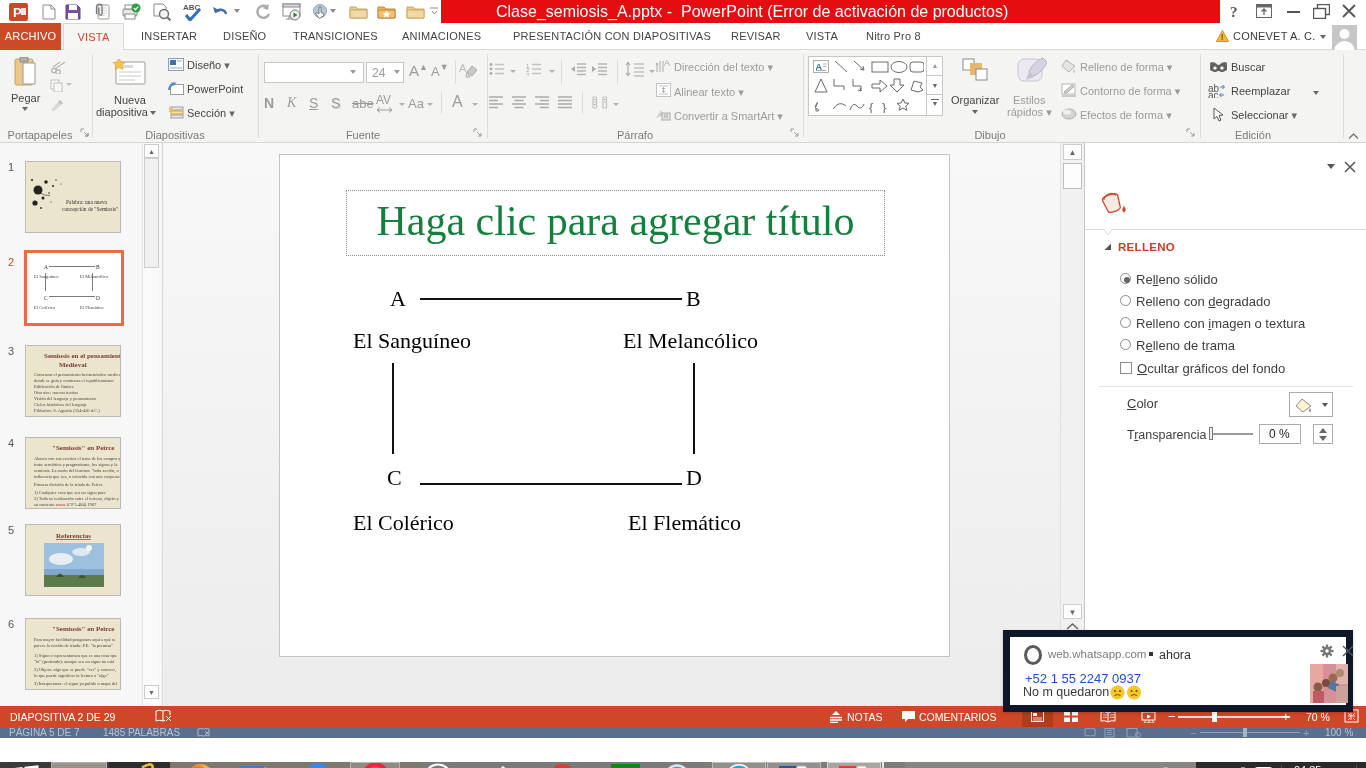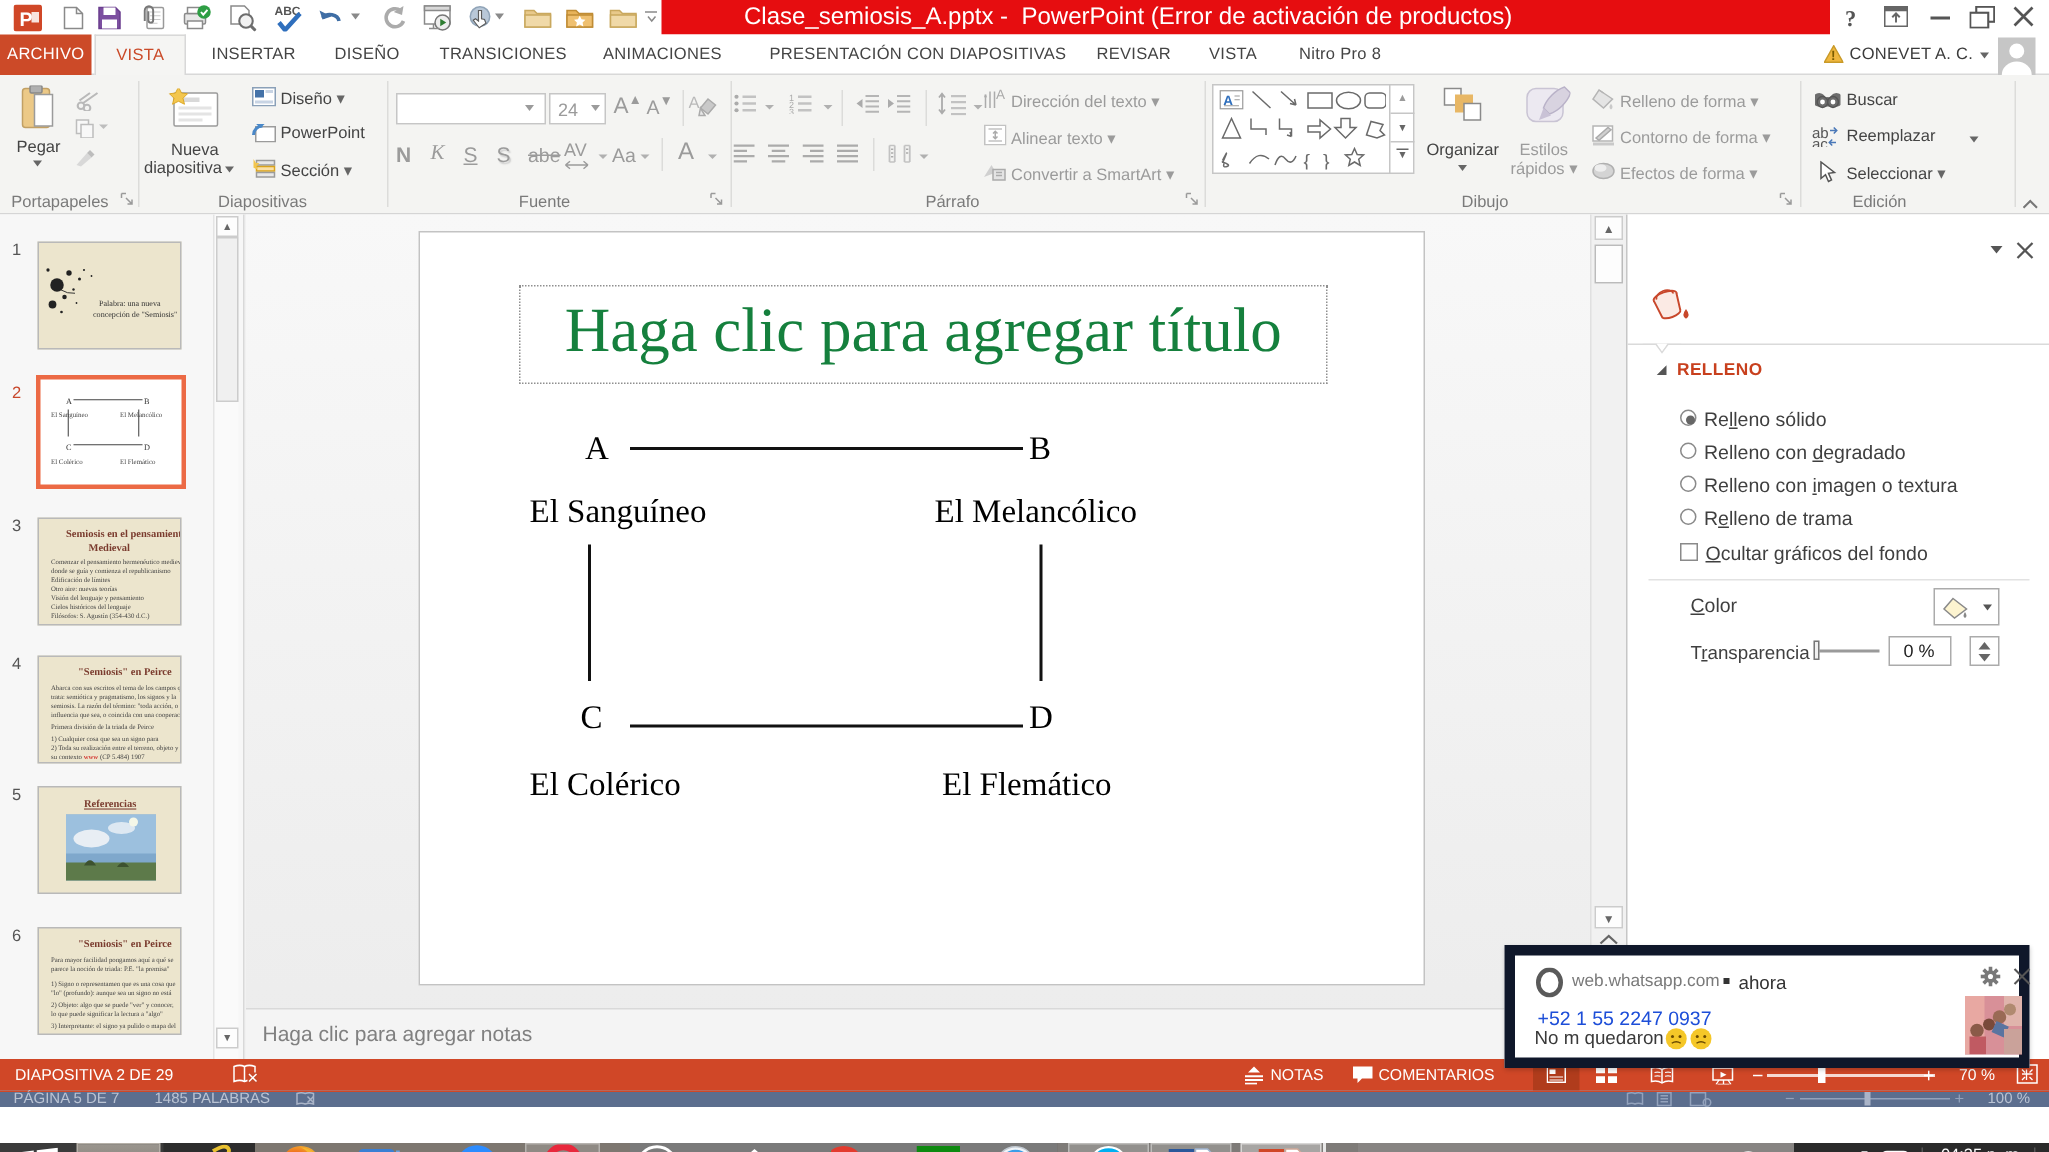--- a/index.html
+++ b/index.html
@@ -560,23 +560,20 @@
         <div class="abs serif" style="left:343px;top:173px;font-size:22px">El Melancólico</div>
         <div class="abs" style="left:112px;top:208px;width:1.6px;height:91px;background:#111"></div>
         <div class="abs" style="left:413px;top:208px;width:1.6px;height:91px;background:#111"></div>
         <div class="abs serif" style="left:107px;top:310px;font-size:22px">C</div>
         <div class="abs" style="left:140px;top:328px;width:262px;height:1.6px;background:#111"></div>
         <div class="abs serif" style="left:406px;top:310px;font-size:22px">D</div>
         <div class="abs serif" style="left:73px;top:355px;font-size:22px">El Colérico</div>
         <div class="abs serif" style="left:348px;top:355px;font-size:22px">El Flemático</div>
       </div>
     </div>
-    <div id="notes">
-      <div class="abs" style="left:11px;top:8px;font-size:14px;color:#808080">Haga clic para agregar notas</div>
-    </div>
     <div id="vsb">
       <div style="position:absolute;top:1px;left:2px;width:19px;height:16px;background:#fdfdfd;border:1px solid #ccc;text-align:center;font-size:8px;color:#666;line-height:16px">▲</div>
       <div style="position:absolute;top:20px;left:2px;width:19px;height:26px;background:#fdfdfd;border:1px solid #bbb"></div>
       <div style="position:absolute;top:461px;left:2px;width:19px;height:15px;background:#fdfdfd;border:1px solid #ccc;text-align:center;font-size:8px;color:#666;line-height:15px">▼</div>
       <svg style="position:absolute;top:478px;left:4px" width="15" height="12">
           <path d="M2 8 l5.5-5 5.5 5" fill="none" stroke="#666" stroke-width="1.5"></path>
           <path d="M3 11 h9" stroke="#888"></path>
         </svg>
     </div>
     <div id="taskpane">

